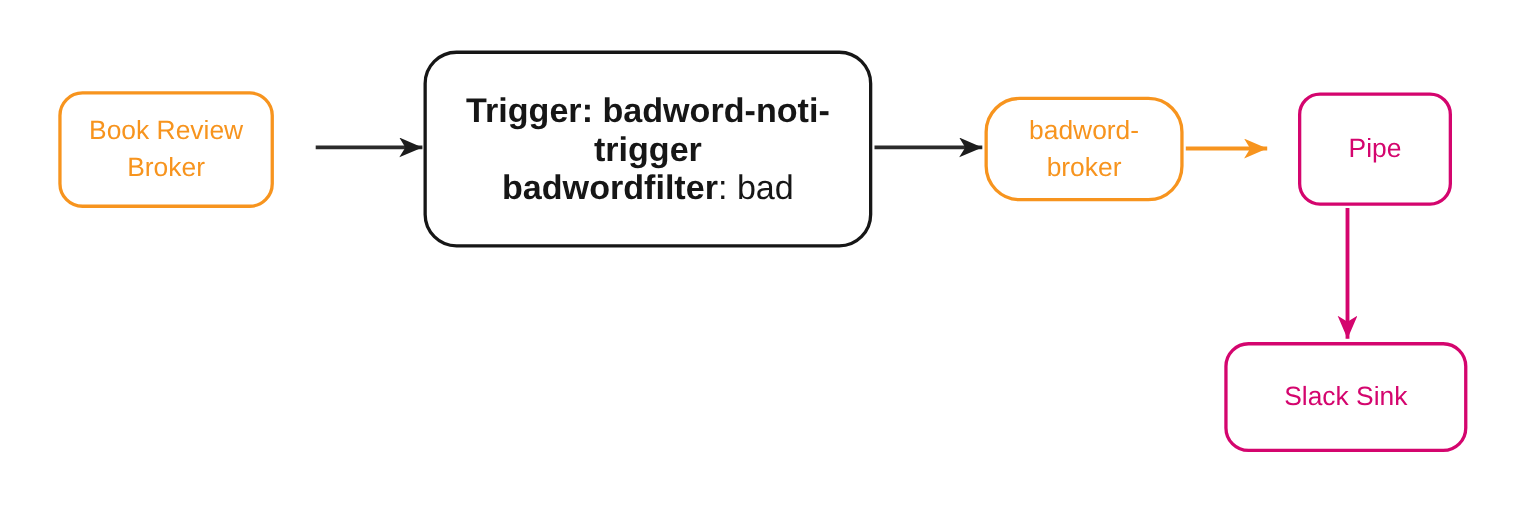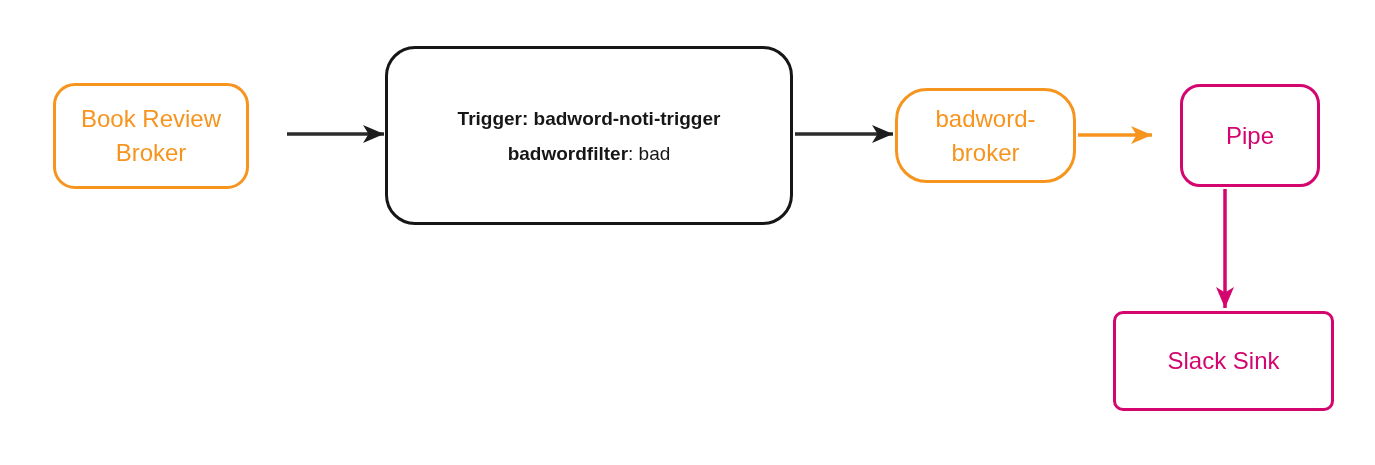--- a/index.html
+++ b/index.html
@@ -30,39 +30,39 @@
   
   #node-book-review-broker {
     left: 53px; top: 83px; width: 196px; height: 106px;
     border: 3.5px solid #F7941E; border-radius: 22px;
     color: #F7941E; font-size: 24px; line-height: 34px;
   }
   
   #node-trigger {
     left: 385px; top: 46px; width: 408px; height: 179px;
     border: 3.5px solid #161616; border-radius: 30px;
-    color: #161616; font-size: 19px; line-height: 35px;
+    color: #161616; font-size: 31px; line-height: 35px;
   }
   #node-trigger .bold, #node-trigger b { font-weight: bold; }
   
   #node-badword-broker {
     left: 895px; top: 88px; width: 181px; height: 95px;
     border: 3.5px solid #F7941E; border-radius: 32px;
     color: #F7941E; font-size: 24px; line-height: 34px;
   }
   
   #node-pipe {
     left: 1155px; top: 84px; width: 140px; height: 103px;
     border: 3.5px solid #D4056E; border-radius: 20px;
     color: #D4056E; font-size: 24px; line-height: 30px; margin-left: 25px;
   }
   
   #node-slack-sink {
     left: 1113px; top: 311px; width: 221px; height: 100px;
-    border: 3.5px solid #D4056E; border-radius: 10px;
+    border: 3.5px solid #D4056E; border-radius: 22px;
     color: #D4056E; font-size: 24px; line-height: 30px;
   }
   #arrow-layer {
     position: absolute;
     left: 0; top: 0;
     width: 1375px; height: 465px;
     pointer-events: none;
   }
 </style>
 </head>

